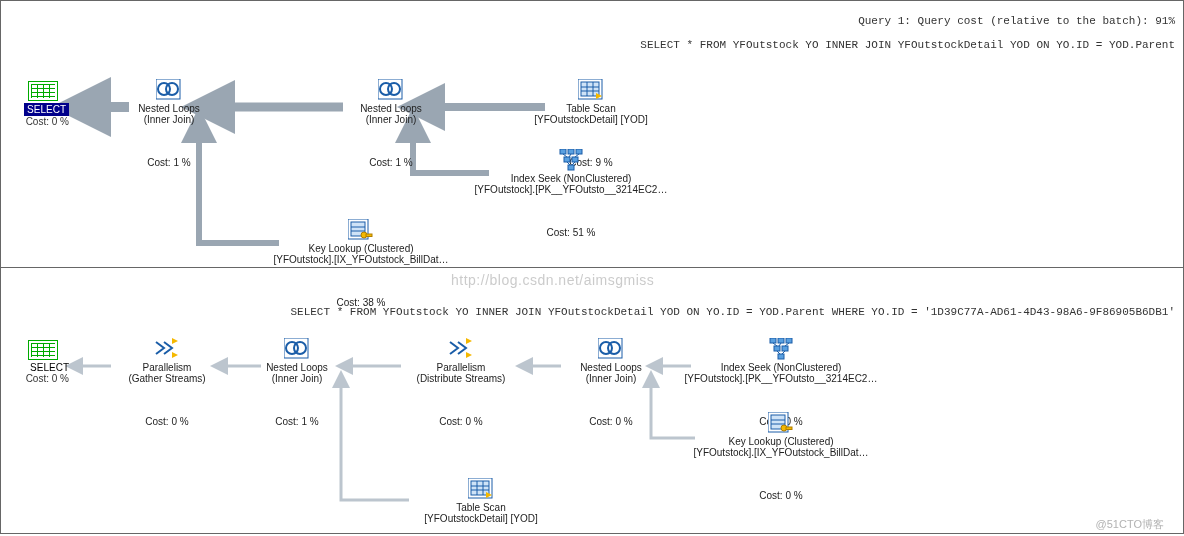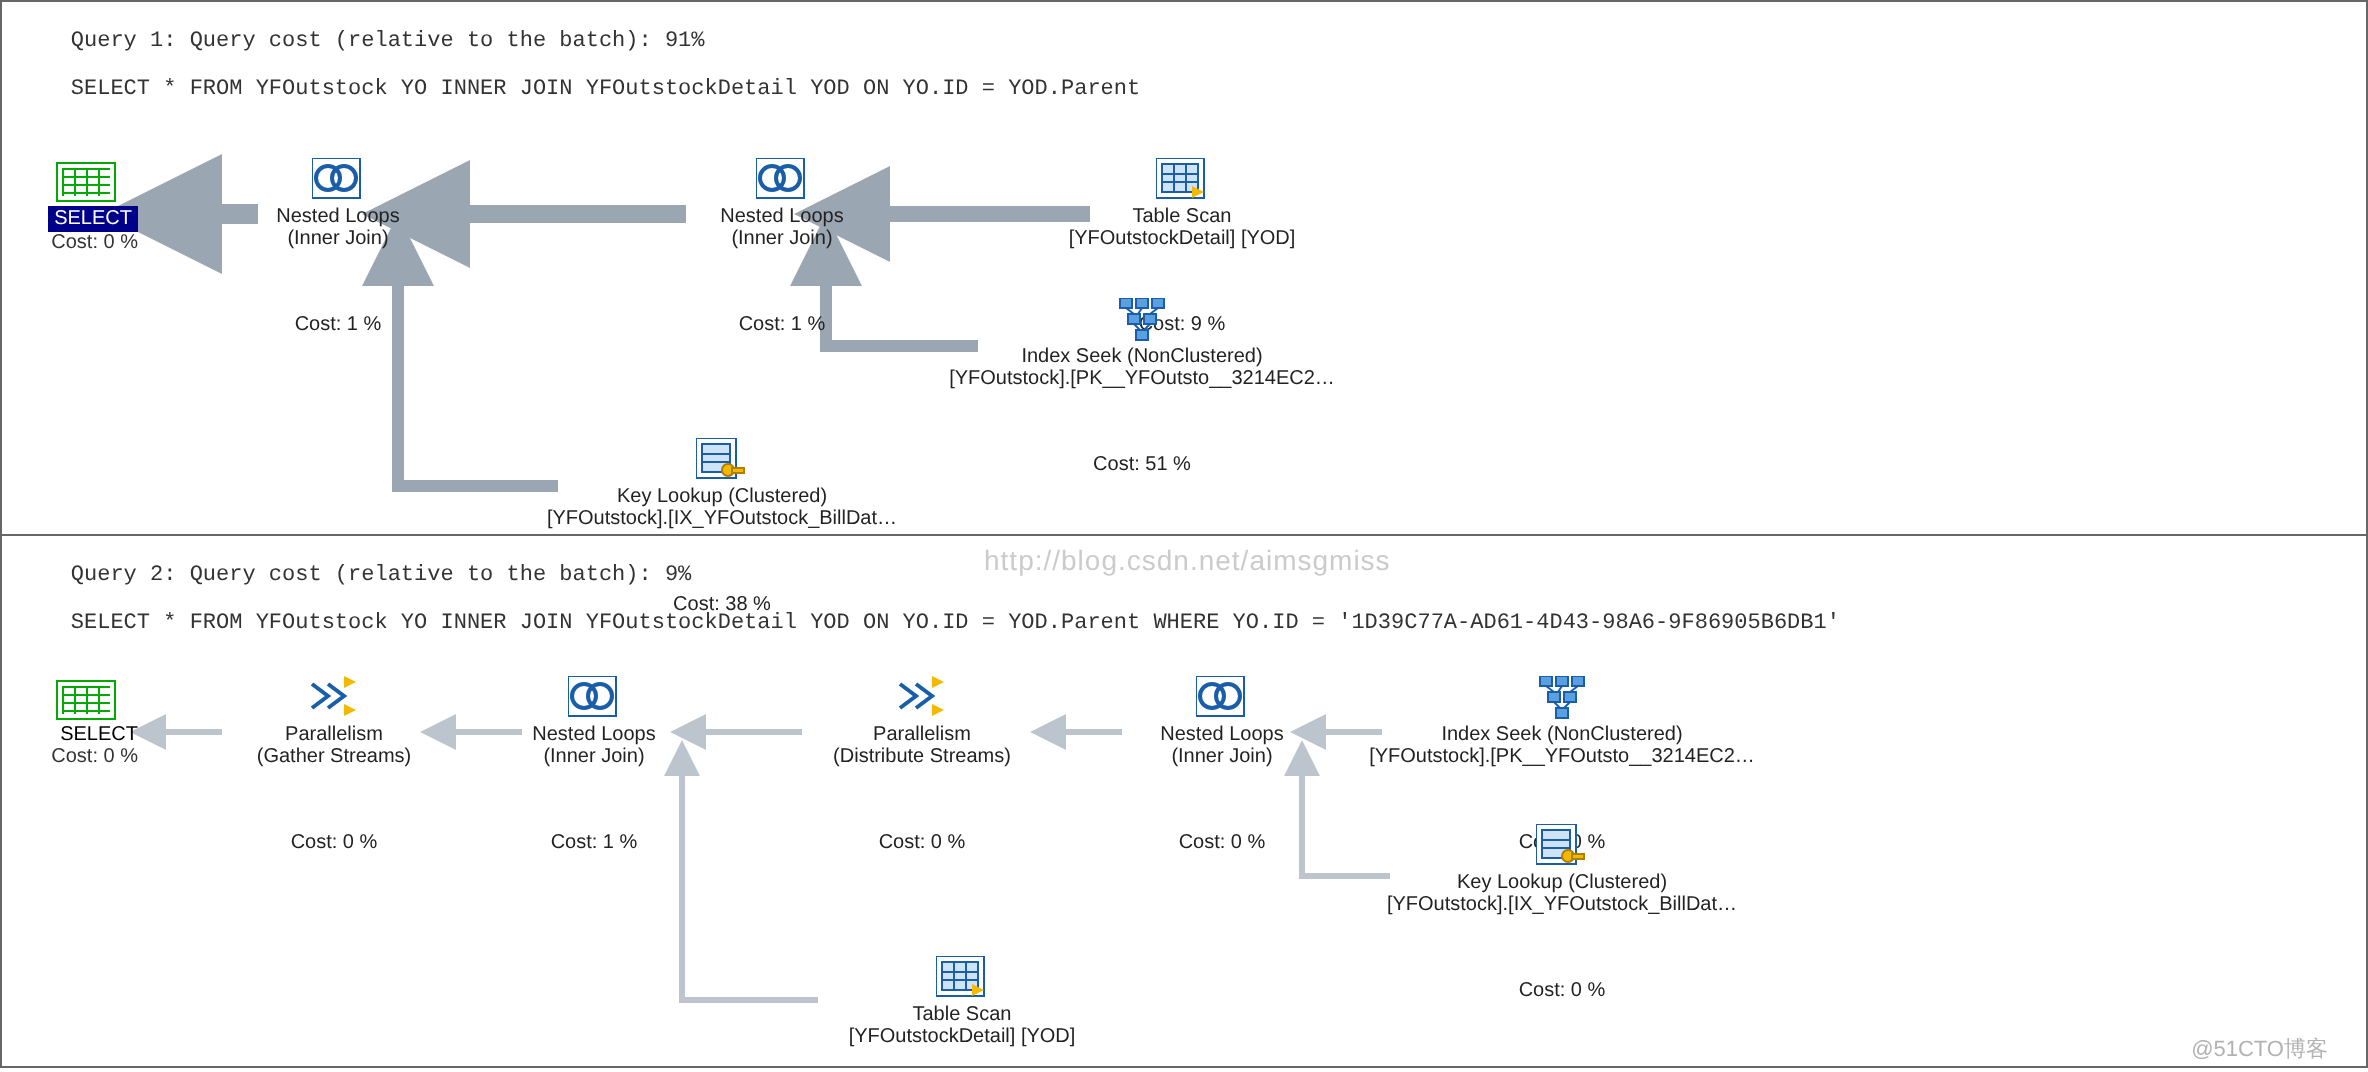--- a/index.html
+++ b/index.html
@@ -18,20 +18,21 @@
   .plan-container {
     border: 1px solid #666;
     position: relative;
   }
   .query-header {
     font-size: 11px;
     padding: 2px 8px;
     white-space: pre;
     color: #333;
     font-family: "Courier New", monospace;
+    text-align: right;
   }
   .missing-index {
     color: #008000;
     padding: 1px 8px;
     font-size: 11px;
   }
   .plan-area {
     position: relative;
     height: 236px;
   }
@@ -69,21 +70,21 @@
   .select-node .result-icon::before {
     content:""; position:absolute; inset:2px;
     background:
       linear-gradient(#0a0 0 1px, transparent 1px) 0 0/100% 4px,
       linear-gradient(90deg,#0a0 0 1px, transparent 1px) 0 0/6px 100%;
   }
   .select-text { background:#00008b;color:#fff;padding:1px 3px;font-size:10px;display:inline-block; }
   .cost-text   { font-size:10px;color:#333; }
   svg.arrows { position:absolute; top:0; left:0; pointer-events:none; }
   .watermark {
-    position:absolute; top:272px; left:492px;
+    position:absolute; top:272px; left:451px;
     font-family: Arial, sans-serif; font-size:14px;
     color: rgba(160,160,160,0.55); letter-spacing:.5px;
     pointer-events:none;
   }
   .brand {
     position:absolute; right:20px; bottom:4px;
     font-family: Arial, sans-serif; font-size:11px;
     color: rgba(170,170,170,0.9);
   }
 </style>
@@ -211,21 +212,21 @@
       <div class="op-sub">[YFOutstock].[IX_YFOutstock_BillDat…</div>
       <div class="op-cost">Cost: 38 %</div>
     </div>
   </div>
 </div>
 
 <div class="watermark">http://blog.csdn.net/aimsgmiss</div>
 
 <div class="plan-container" style="height:266px;border-top:none">
   <div class="query-header">
-    <span>Query 2: Query cost (relative to the batch): 9%</span><br>
+    <br>
     <span>SELECT * FROM YFOutstock YO INNER JOIN YFOutstockDetail YOD ON YO.ID = YOD.Parent WHERE YO.ID = '1D39C77A-AD61-4D43-98A6-9F86905B6DB1'</span>
   </div>
   <div class="plan-area plan-area-2">
 
     <svg class="arrows" width="1184" height="218">
       <defs>
           <marker id="ah2" markerWidth="8" markerHeight="8" refX="2" refY="3" orient="auto">
         <path d="M6 0 L0 3 L6 6 Z" fill="#bcc5ce"></path>
           </marker>
         </defs>

